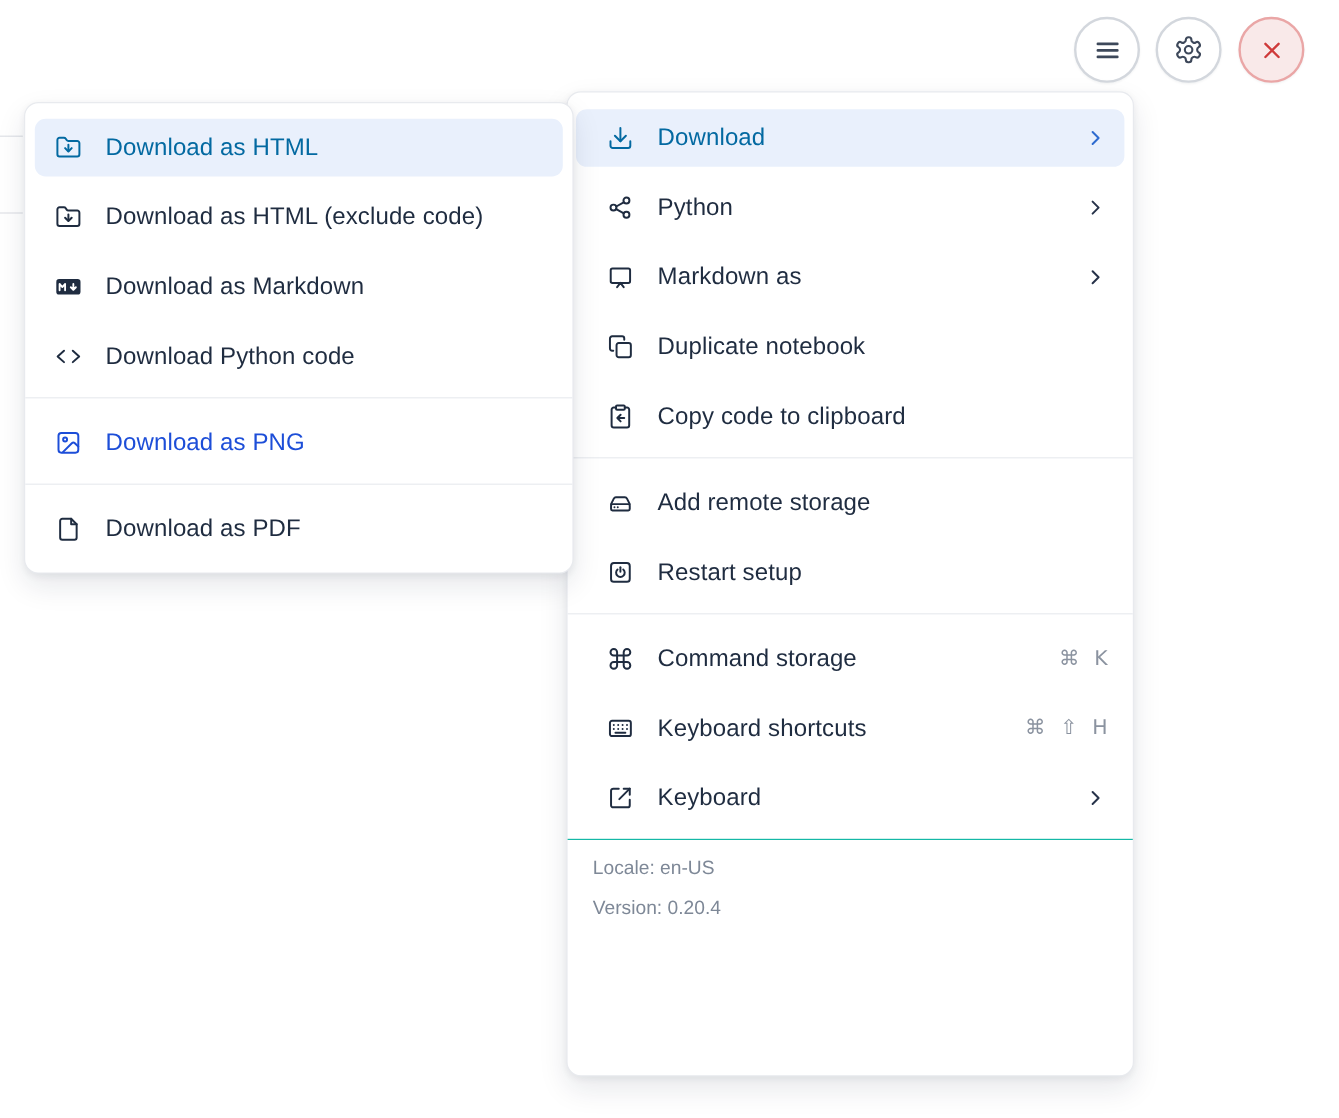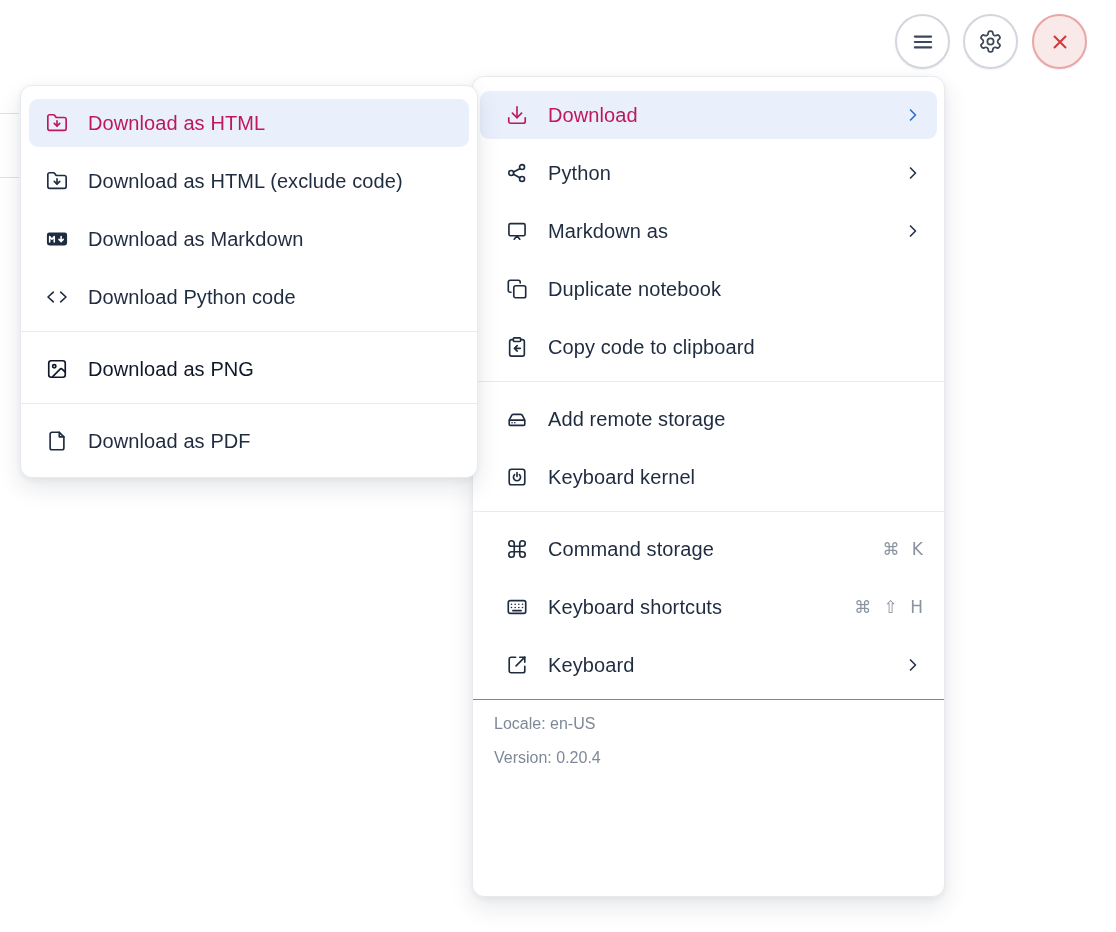--- a/index.html
+++ b/index.html
@@ -17,22 +17,22 @@
     box-sizing:border-box;box-shadow:0 10px 24px rgba(20,32,55,.10),0 2px 6px rgba(20,32,55,.06);}
   #main-menu{left:472px;top:76px;width:473px;height:821px;padding:14px 7px 0;z-index:5;}
   #download-submenu{left:20px;top:85px;width:458px;height:393px;padding:13px 8px 0;z-index:10;}
 
   
   .mrow{height:48px;margin-bottom:10px;display:flex;align-items:center;
     padding:0 14px 0 26px;border-radius:9px;color:#1f2c40;cursor:pointer;}
   #download-submenu .mrow{padding:0 14px 0 17px;}
   .mrow .icn{width:22px;height:22px;flex:0 0 22px;margin-right:20px;display:flex;align-items:center;justify-content:center;}
   .mrow .lbl{font-size:20px;letter-spacing:.1px;white-space:nowrap;}
-  .mrow.active{background:#e9f0fc;color:#be185d;}
-  .mrow.disabled{color:#0f172a;cursor:default;}
+  .mrow.active{background:#e9f0fc;color:#0369a1;}
+  .mrow.disabled{color:#1d4ed8;cursor:default;}
   .chev{margin-left:auto;width:20px;height:20px;display:flex;align-items:center;justify-content:center;color:#27334a;}
   .mrow.active .chev{color:#2e6bcf;}
   .shortcut{margin-left:auto;font-size:17px;color:#8b93a0;word-spacing:7px;white-space:nowrap;
     font-family:"DejaVu Sans","Liberation Sans",sans-serif;}
   .mdiv{border-top:1px solid #e9ebef;margin:0 -7px 13px;}
   #download-submenu .mdiv{margin:0 -8px 13px;}
   .mfooter{border-top:1px solid #14b8a6;margin:0 -7px;padding:7px 21px;
     font-size:16px;line-height:34px;color:#7e8897;}
   svg{display:block;}
 </style>
@@ -152,21 +152,21 @@
   </div>
 
   <div class="mrow">
     <span class="icn">
       <svg width="22" height="22" viewBox="0 0 24 24" fill="none" stroke="currentColor" stroke-width="1.8" stroke-linecap="round" stroke-linejoin="round">
           <rect x="3.5" y="3.5" width="17" height="17" rx="2.6"></rect>
           <path d="M12 7.3v4.2"></path>
           <path d="M9.4 9.3a3.9 3.9 0 1 0 5.2 0"></path>
         </svg>
     </span>
-    <span class="lbl">Keyboard kernel</span>
+    <span class="lbl">Restart setup</span>
   </div>
 
   <div class="mdiv"></div>
 
   <div class="mrow">
     <span class="icn">
       <svg width="22" height="22" viewBox="0 0 24 24" fill="none" stroke="currentColor" stroke-width="1.8" stroke-linecap="round" stroke-linejoin="round">
           <path d="M15 6v12a3 3 0 1 0 3-3H6a3 3 0 1 0 3 3V6a3 3 0 1 0-3 3h12a3 3 0 1 0-3-3"></path>
         </svg>
     </span>

